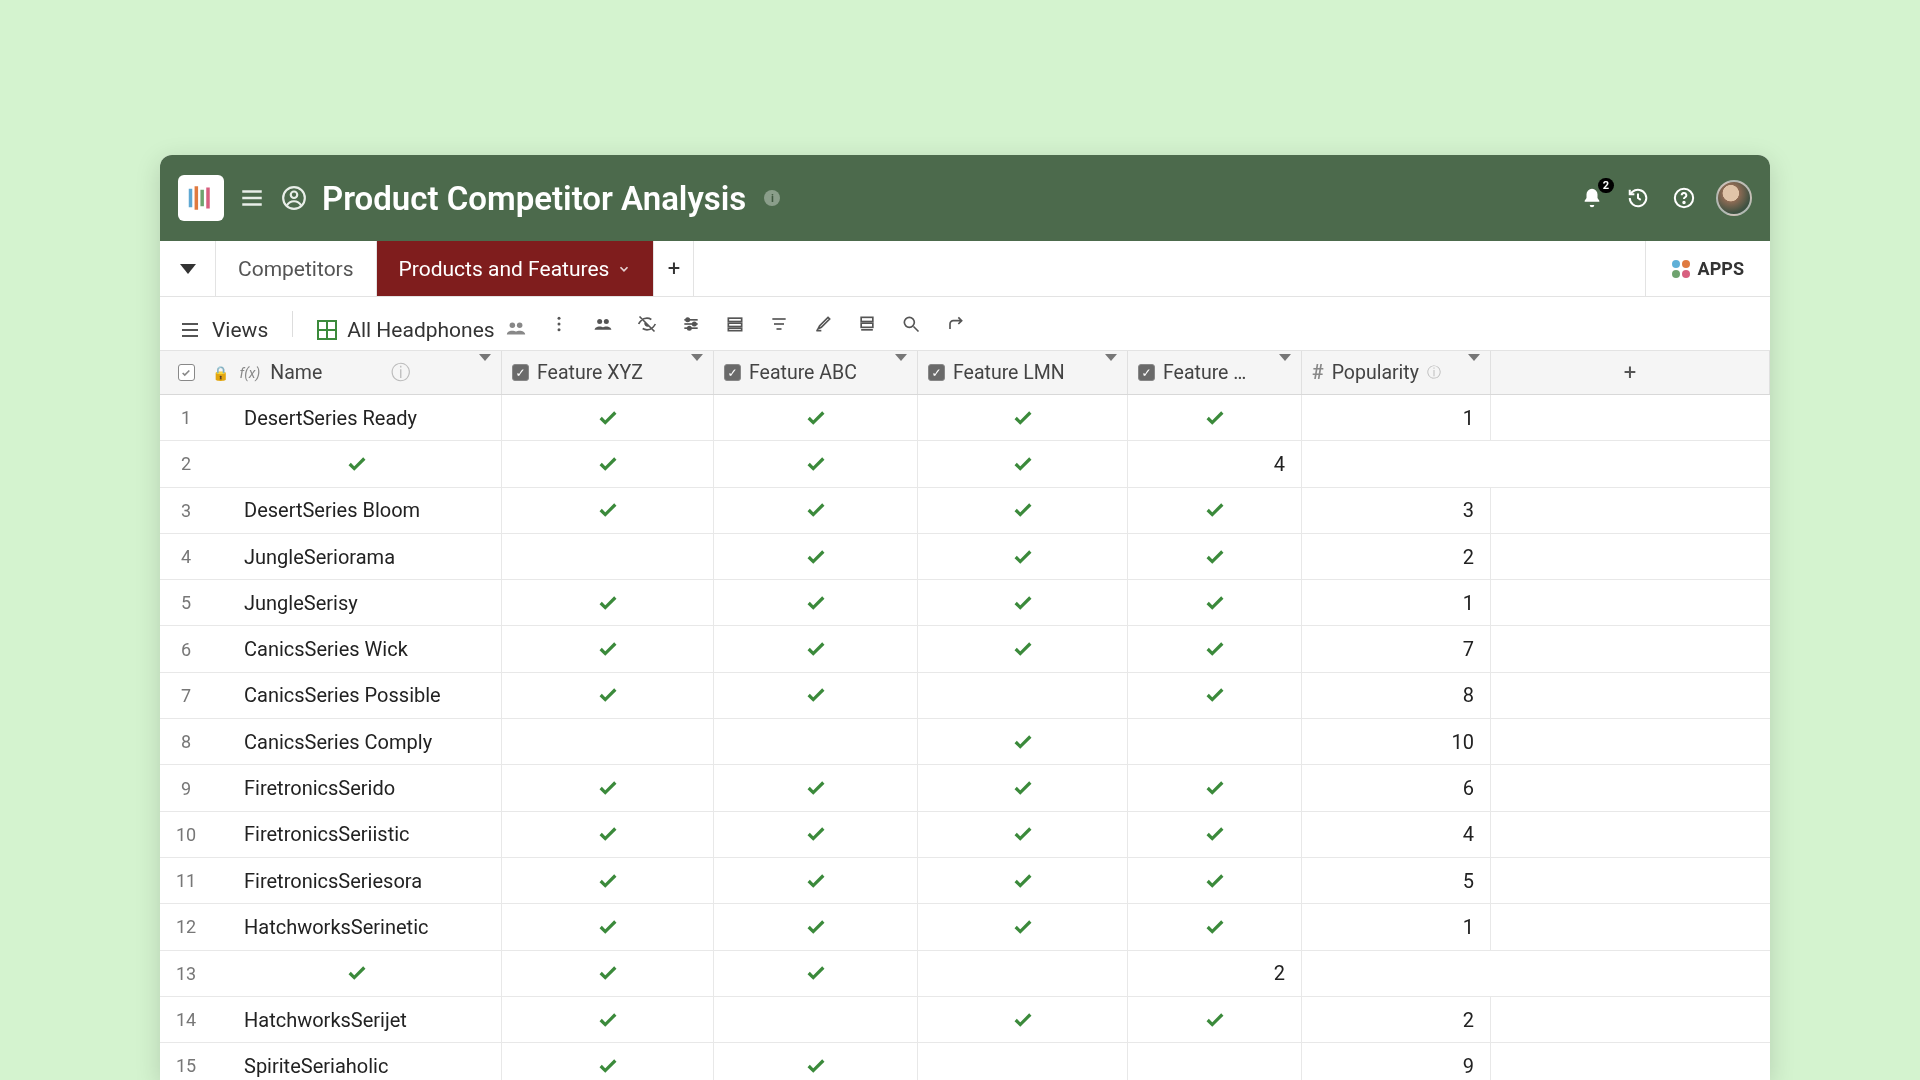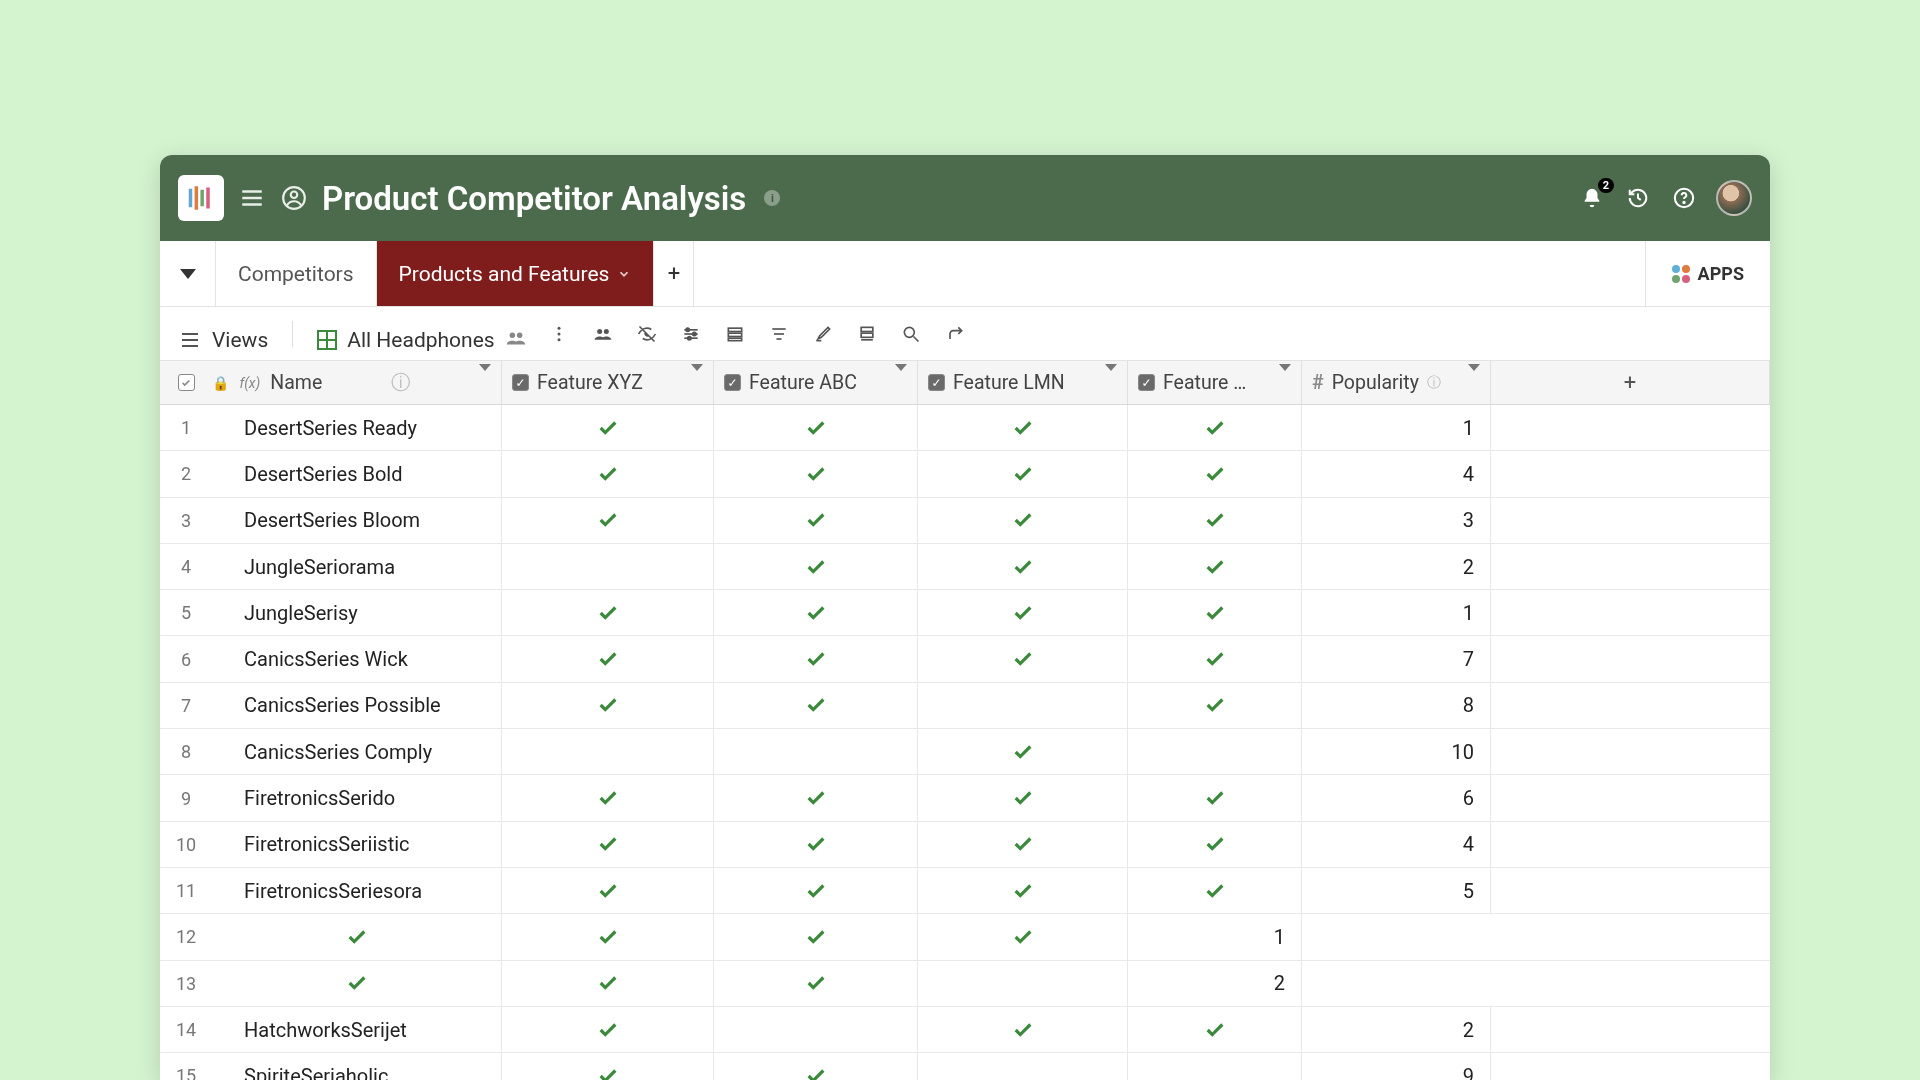--- a/index.html
+++ b/index.html
@@ -86,21 +86,21 @@
     text-align: center;
   }
   .avatar {
     width: 36px; height: 36px; border-radius: 50%;
     background: radial-gradient(circle at 40% 35%, #e0c4a8 28%, #8d6b54 30%, #3e5141 70%);
     border: 2px solid rgba(255,255,255,0.6);
   }
 
   
   .tabs-bar {
-    height: 66px;
+    height: 56px;
     display: flex;
     align-items: stretch;
     border-bottom: 1px solid #e3e3e3;
     background: #fff;
   }
   .expand-btn {
     width: 56px;
     display: flex; align-items: center; justify-content: center;
     border-right: 1px solid #e3e3e3;
   }
@@ -516,21 +516,20 @@
           <div class="cell check">
             <svg viewBox="0 0 24 24" fill="none" stroke="currentColor" stroke-width="3.5">
               <polyline points="4 12 9 17 20 6"></polyline>
             </svg>
           </div>
           <div class="cell pop">1</div>
           <div class="cell blank"></div>
         </div>
         <div class="grid-row">
           <div class="cell rownum">2</div>
-          <div class="cell name">DesertSeries Bold</div>
           <div class="cell check">
             <svg viewBox="0 0 24 24" fill="none" stroke="currentColor" stroke-width="3.5">
               <polyline points="4 12 9 17 20 6"></polyline>
             </svg>
           </div>
           <div class="cell check">
             <svg viewBox="0 0 24 24" fill="none" stroke="currentColor" stroke-width="3.5">
               <polyline points="4 12 9 17 20 6"></polyline>
             </svg>
           </div>
@@ -756,20 +755,21 @@
           <div class="cell check">
             <svg viewBox="0 0 24 24" fill="none" stroke="currentColor" stroke-width="3.5">
               <polyline points="4 12 9 17 20 6"></polyline>
             </svg>
           </div>
           <div class="cell pop">5</div>
           <div class="cell blank"></div>
         </div>
         <div class="grid-row">
           <div class="cell rownum">12</div>
+          <div class="cell name">HatchworksSerinetic</div>
           <div class="cell check">
             <svg viewBox="0 0 24 24" fill="none" stroke="currentColor" stroke-width="3.5">
               <polyline points="4 12 9 17 20 6"></polyline>
             </svg>
           </div>
           <div class="cell check">
             <svg viewBox="0 0 24 24" fill="none" stroke="currentColor" stroke-width="3.5">
               <polyline points="4 12 9 17 20 6"></polyline>
             </svg>
           </div>

